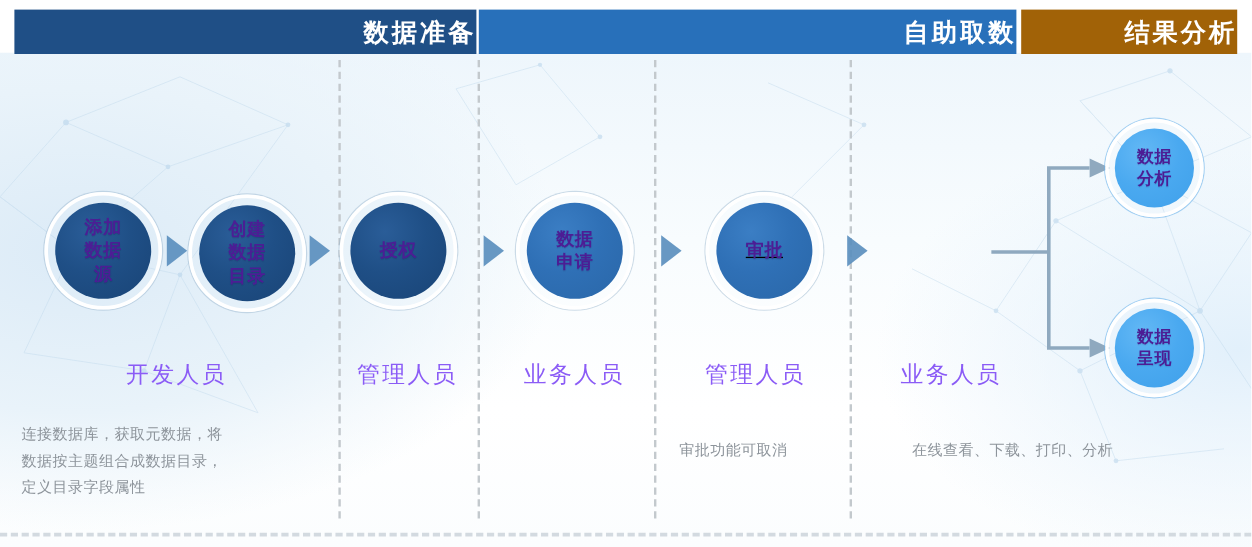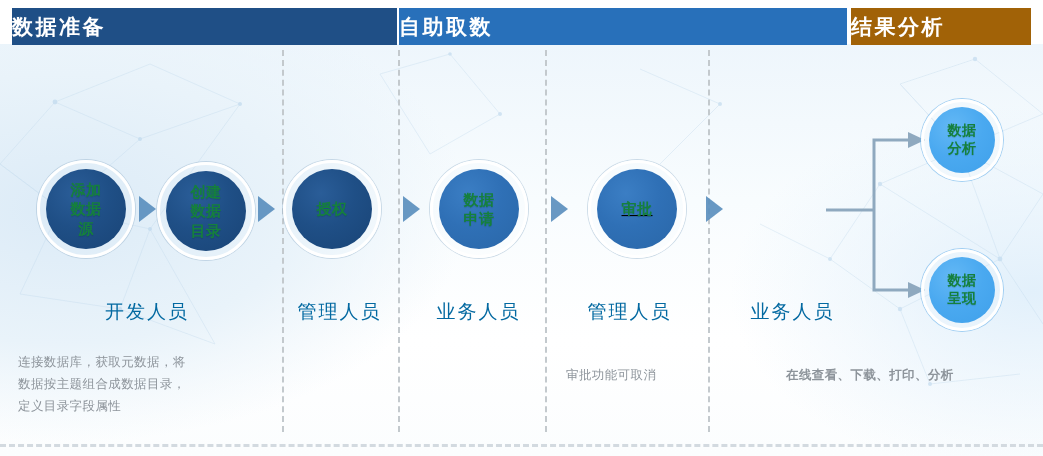--- a/index.html
+++ b/index.html
@@ -37,21 +37,21 @@
     opacity: 0.5;
   }
 
   
   .hdr {
     position: absolute;
     top: 8px;
     height: 37px;
     display: flex;
     align-items: center;
-    justify-content: flex-start;
+    justify-content: flex-end;
   }
   .hdr span {
     color: #ffffff;
     font-size: 21px;
     font-weight: 700;
     letter-spacing: 2.5px;
     white-space: nowrap;
   }
   #hdr-1 { left: 12px;  width: 385px; }
   #hdr-2 { left: 399px; width: 448px; }
@@ -90,21 +90,21 @@
     border: 3px solid #ffffff;
     box-shadow: 0 0 0 1px rgba(150,180,205,0.45);
   }
   .node .disc {
     position: absolute;
     border-radius: 50%;
   }
   .node .lbl {
     position: relative;
     z-index: 3;
-    color: #15803d;
+    color: #4c1d95;
     font-size: 15px;
     font-weight: 700;
     line-height: 1.28;
     letter-spacing: 0.5px;
     white-space: pre-line;
     text-shadow: 0 1px 1px rgba(0,0,0,0.12);
   }
 
   
   .n-big  { width: 98px; height: 98px; }
@@ -131,38 +131,38 @@
 
   
   .branch { position: absolute; left: 826px; top: 100px; }
 
   
   .role {
     position: absolute;
     top: 299px;
     font-size: 19px;
     font-weight: 400;
-    color: #0369a1;
+    color: #8b5cf6;
     letter-spacing: 2px;
     white-space: nowrap;
     text-align: center;
   }
 
   
   .desc {
     position: absolute;
     font-size: 12.5px;
     line-height: 1.75;
     color: #8d949b;
     letter-spacing: 0.4px;
     white-space: pre-line;
   }
   #desc-1 { left: 18px;  top: 352px; width: 252px; }
   #desc-2 { left: 566px; top: 365px; width: 180px; }
-  #desc-3 { left: 786px; top: 365px; width: 240px; font-weight: bold; }
+  #desc-3 { left: 760px; top: 365px; width: 240px; }
 </style>
 </head>
 <body>
 
 <div id="stage">
 
   <div class="bg-gradient"></div>
   <svg class="bg-net" viewBox="0 0 1043 412" preserveAspectRatio="none">
     <g stroke="#bcd6ea" stroke-width="0.8" fill="none" opacity="0.85">
       <path d="M0,120 L55,58 L140,95 L60,165 Z"></path>

